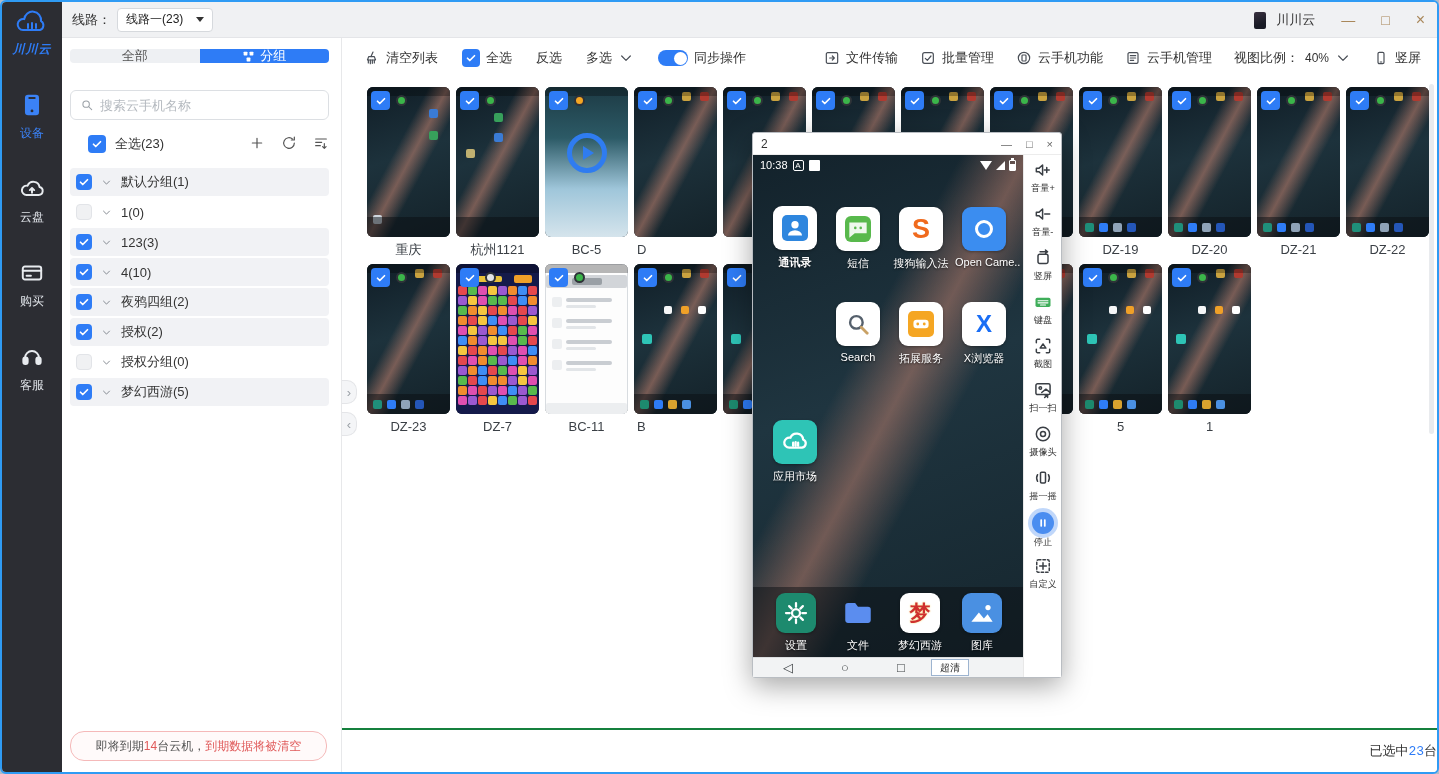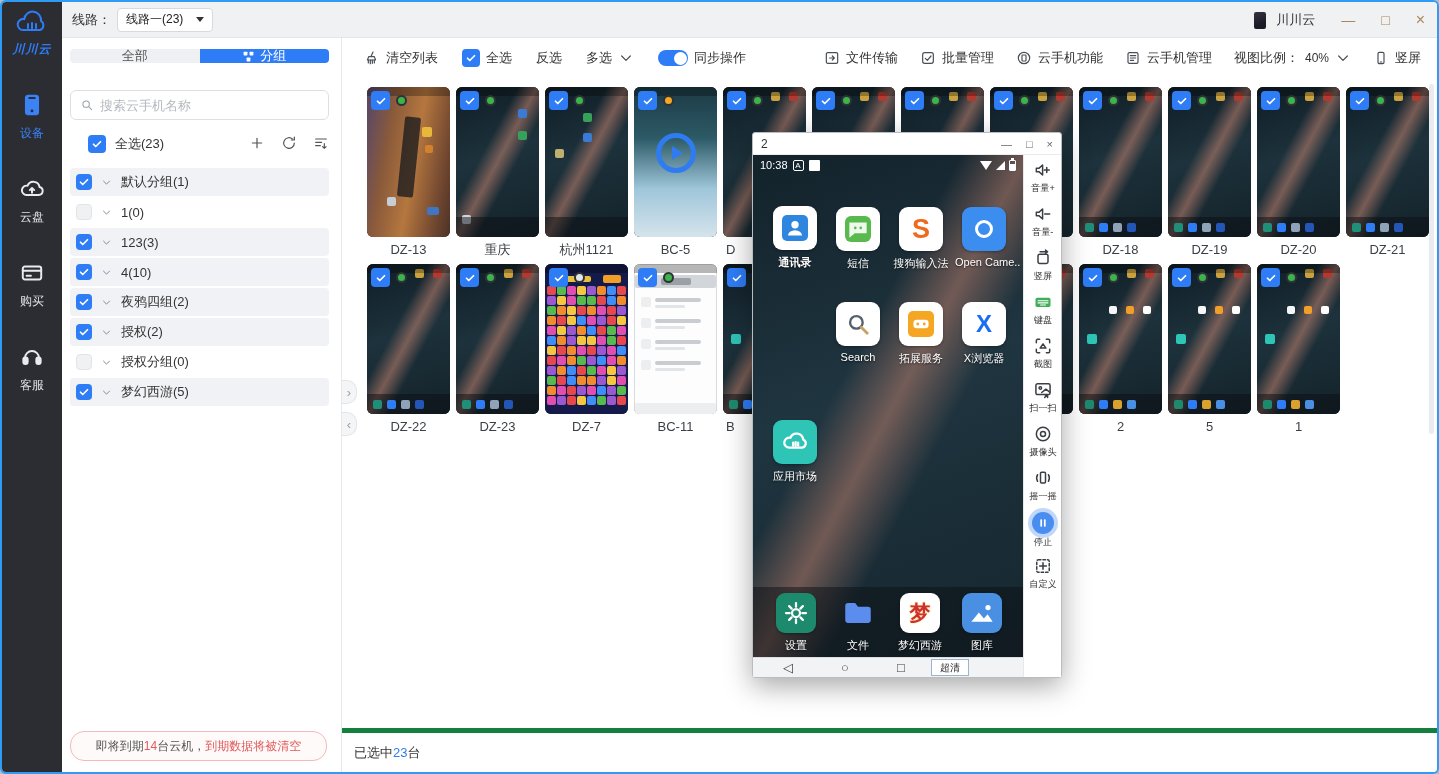--- a/index.html
+++ b/index.html
@@ -83,22 +83,22 @@
   .scr-blocks{background:#141a4a;}
   .scr-list{background:#fdfdfd;border:1px solid #d8dce0;}
   .mini{position:absolute;border-radius:2px;}
   .dockstrip{position:absolute;left:0;right:0;bottom:0;height:20px;background:rgba(10,14,18,.5);display:flex;align-items:center;gap:5px;padding:0 6px;}
   .dockstrip .mini{position:static;width:9px;height:9px;}
   .playring{position:absolute;left:50%;top:44%;width:40px;height:40px;margin:-20px 0 0 -20px;border:5px solid #2f7cf0;border-radius:50%;display:flex;align-items:center;justify-content:center;}
   .playring .tri{width:0;height:0;border-top:7px solid transparent;border-bottom:7px solid transparent;border-left:11px solid #2f7cf0;margin-left:3px;}
   .blockwrap{position:absolute;left:2px;top:22px;display:flex;flex-wrap:wrap;gap:1px;width:79px;}
   .blockwrap i{width:9px;height:9px;border-radius:2px;display:block;}
   #vscroll{position:absolute;right:3px;top:46px;width:5px;height:350px;background:#e9ebee;border-radius:3px;cursor:pointer;}
-  #mstatus{position:absolute;left:0;right:0;bottom:0;height:44px;border-top:5px solid #15803d;display:flex;align-items:center;padding-left:12px;font-size:13px;color:#333;}
-  #mstatus .blue{color:#2e7cf6;}
+  #mstatus{position:absolute;left:0;right:0;bottom:0;height:44px;border-top:2px solid #15803d;display:flex;align-items:center;padding-left:12px;font-size:13px;color:#333;justify-content:flex-end;}
+  #mstatus .blue{color:#2e7cf6;font-family:Liberation Mono, monospace;}
 
   
   #pwin{position:absolute;left:750px;top:130px;width:310px;height:546px;background:#fff;border:1px solid #b9bdc2;border-radius:3px;box-shadow:0 8px 28px rgba(0,0,0,.35);z-index:30;}
   #pwin-title{height:22px;display:flex;align-items:center;padding:0 8px;font-size:12px;color:#333;border-bottom:1px solid #ececec;}
   #pwin-title .ctls{margin-left:auto;display:flex;gap:14px;color:#666;font-size:11px;}
   #pwin-title .ctls span{cursor:pointer;}
   #pbody{display:flex;height:522px;}
   #pscreen{position:relative;width:271px;height:100%;background:linear-gradient(118deg,rgba(0,0,0,0) 38%,rgba(198,132,112,.5) 50%,rgba(0,0,0,0) 62%),linear-gradient(160deg,#13222b 0%,#1f3540 45%,#15252d 100%);overflow:hidden;}
   #pstatus{position:absolute;left:0;top:0;right:0;height:20px;display:flex;align-items:center;padding:0 7px;color:#fff;font-size:11px;gap:5px;}
   .sb-a{width:11px;height:11px;border:1px solid #fff;border-radius:2px;font-size:8px;line-height:9px;text-align:center;}
@@ -435,38 +435,20 @@
                 <path d="M10.8 18h2.4"></path>
               </svg>
             </span>
             <span>竖屏</span>
         </div>
       </div>
     </div>
     <div id="grid">
         <div class="cell">
           <div class="thumb">
-            <div class="scr-game" style="position: absolute; inset: 0px;">
-              <i class="mini" style="left: 34px; top: 30px; width: 16px; height: 80px; background: rgba(20, 24, 30, 0.75); transform: rotate(6deg);"></i>
-              <i class="mini" style="left: 55px; top: 40px; width: 10px; height: 10px; background: rgb(232, 184, 58);"></i>
-              <i class="mini" style="left: 58px; top: 58px; width: 8px; height: 8px; background: rgb(210, 130, 47);"></i>
-              <i class="mini" style="left: 20px; top: 110px; width: 9px; height: 9px; background: rgb(199, 205, 212);"></i>
-              <i class="mini" style="left: 60px; top: 120px; width: 12px; height: 8px; background: rgb(63, 117, 194);"></i>
-            </div>
-            <span class="tcheck">
-              <svg viewBox="0 0 24 24" fill="none" stroke="#fff" stroke-width="3.4" stroke-linecap="round" stroke-linejoin="round">
-                <path d="M5 12.5l4.5 4.5L19 7.5"></path>
-              </svg>
-            </span>
-            <span class="tdot" style="background: rgb(59, 181, 74);"></span>
-          </div>
-          <div class="tlabel">DZ-13</div>
-        </div>
-        <div class="cell">
-          <div class="thumb">
             <div class="scr-galaxy" style="position: absolute; inset: 0px;">
               <i class="mini" style="left: 62px; top: 22px; width: 9px; height: 9px; background: rgb(58, 123, 213);"></i>
               <i class="mini" style="left: 62px; top: 44px; width: 9px; height: 9px; background: rgb(55, 160, 91);"></i>
               <i class="mini" style="left: 6px; top: 128px; width: 9px; height: 9px; background: rgb(207, 214, 222);"></i>
               <div class="dockstrip"></div>
             </div>
             <span class="tcheck">
               <svg viewBox="0 0 24 24" fill="none" stroke="#fff" stroke-width="3.4" stroke-linecap="round" stroke-linejoin="round">
                 <path d="M5 12.5l4.5 4.5L19 7.5"></path>
               </svg>

